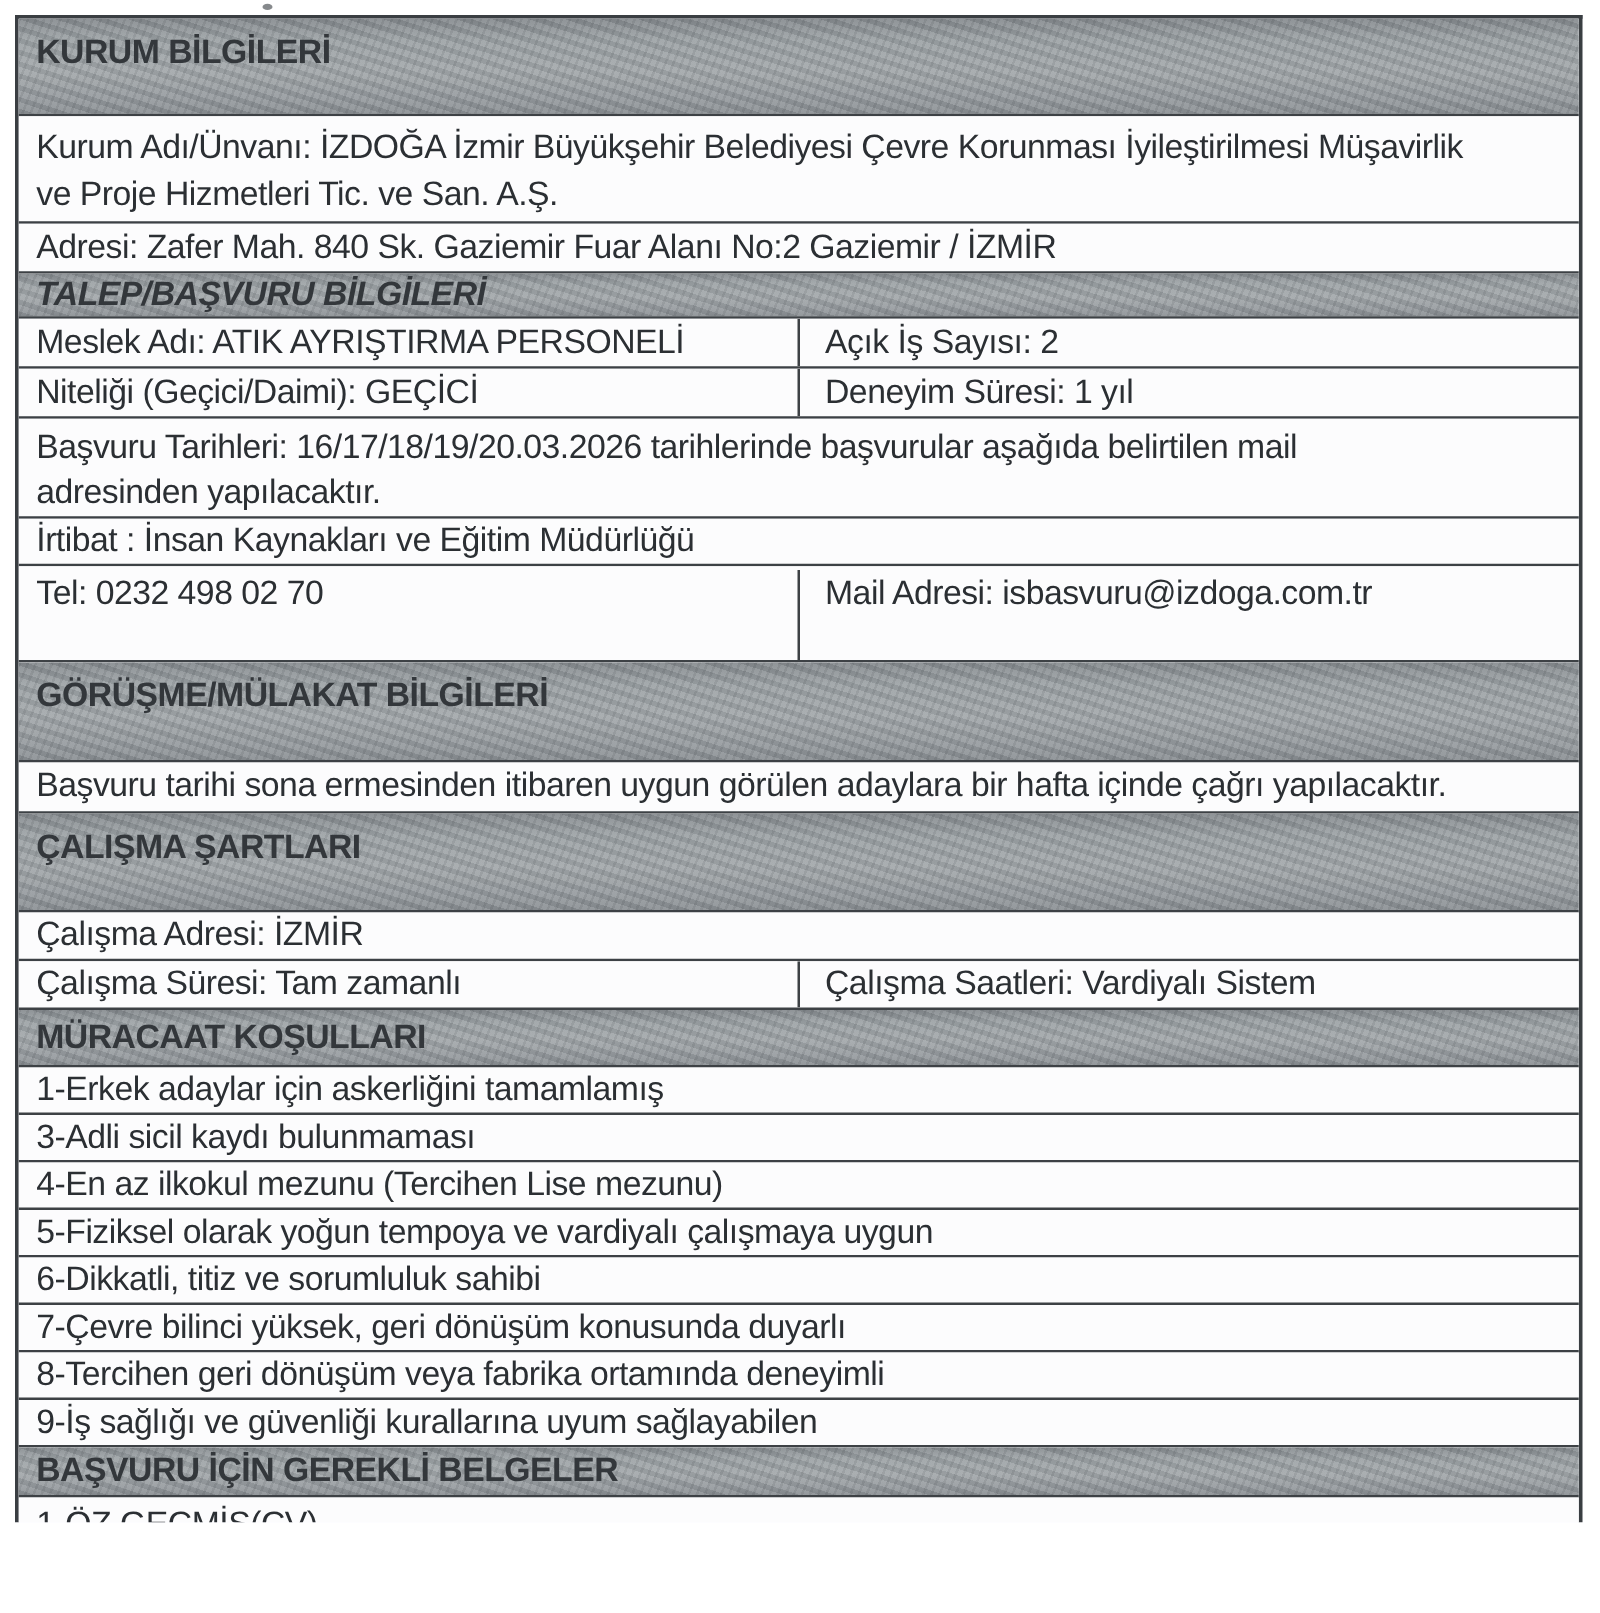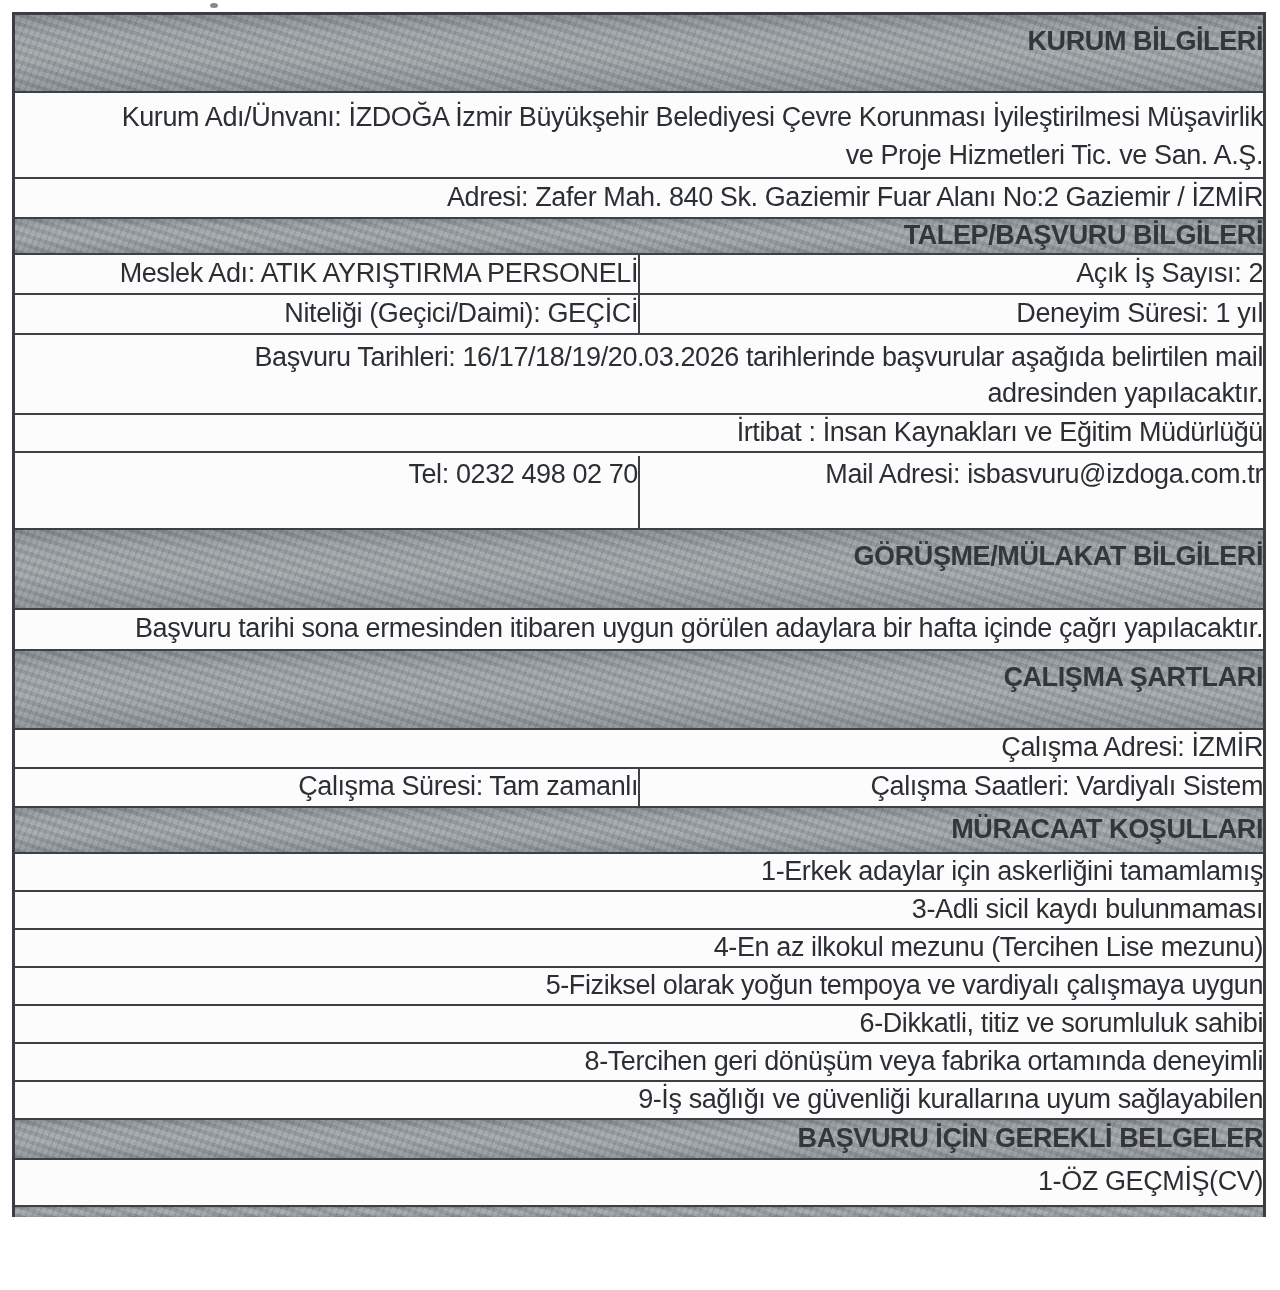--- a/index.html
+++ b/index.html
@@ -1,39 +1,39 @@
 <!DOCTYPE html>
 <html><head>
 <meta charset="utf-8">
 <style>
   html,body{margin:0;padding:0;background:#ffffff;}
   .page{
     position:relative;width:1280px;height:1218px;background:#ffffff;overflow:hidden;
-    font-family:"Liberation Sans","DejaVu Sans",sans-serif;color:#2b2f33;text-align:right;
+    font-family:"Liberation Sans","DejaVu Sans",sans-serif;color:#2b2f33;
   }
   .doc{
     position:absolute;left:12px;top:12px;width:1254px;box-sizing:border-box;
     border:3px solid #3a3e42;border-bottom:none;background:#fcfcfd;
   }
   .row{
     box-sizing:border-box;border-bottom:2px solid #3d4145;background:#fcfcfd;
     padding-left:14px;font-size:27px;letter-spacing:-0.4px;overflow:hidden;white-space:nowrap;
   }
   .hdr{
     font-weight:bold;color:#33373b;
     background-image:
       repeating-linear-gradient(112deg, rgba(58,62,66,0.10) 0 2px, rgba(255,255,255,0.02) 2px 6px),
       repeating-linear-gradient(18deg, rgba(58,62,66,0.09) 0 4px, rgba(241,242,243,0.10) 4px 9px),
       linear-gradient(180deg,#82878b 0%,#9aa0a3 22%,#a0a5a8 55%,#92979b 85%,#878c90 100%);
   }
   
   .h78{height:78px;padding-top:8px;line-height:36px;}
   .h86{height:86px;padding-top:5px;line-height:38px;white-space:normal;}
   .h40{height:40px;line-height:36px;}
-  .h36{height:36px;line-height:32px;}
+  .h36{height:36px;line-height:32px;font-style:italic;}
   .h40s{height:40px;line-height:36px;}
   .h80t{height:80px;padding-top:4px;line-height:36px;white-space:normal;}
   .h38{height:38px;line-height:34px;}
   .h77{height:77px;padding-top:3px;line-height:36px;}
   .h80h{height:80px;padding-top:8px;line-height:36px;}
   .h41{height:41px;line-height:37px;}
   .h79{height:79px;padding-top:8px;line-height:36px;}
   .h39{height:39px;line-height:35px;}
   .h46{height:46px;line-height:42px;}
   .h47{height:47px;padding-top:2px;line-height:38px;}
@@ -126,20 +126,23 @@
     <div class="row h38">
       <span>4-En az ilkokul mezunu (Tercihen Lise mezunu)</span>
     </div>
     <div class="row h38">
       <span>5-Fiziksel olarak yoğun tempoya ve vardiyalı çalışmaya uygun</span>
     </div>
     <div class="row h38">
       <span>6-Dikkatli, titiz ve sorumluluk sahibi</span>
     </div>
     <div class="row h38">
+      <span>7-Çevre bilinci yüksek, geri dönüşüm konusunda duyarlı</span>
+    </div>
+    <div class="row h38">
       <span>8-Tercihen geri dönüşüm veya fabrika ortamında deneyimli</span>
     </div>
     <div class="row h38">
       <span>9-İş sağlığı ve güvenliği kurallarına uyum sağlayabilen</span>
     </div>
 
     <div class="row hdr h40s">
       <span>BAŞVURU İÇİN GEREKLİ BELGELER</span>
     </div>
     <div class="row h47">

